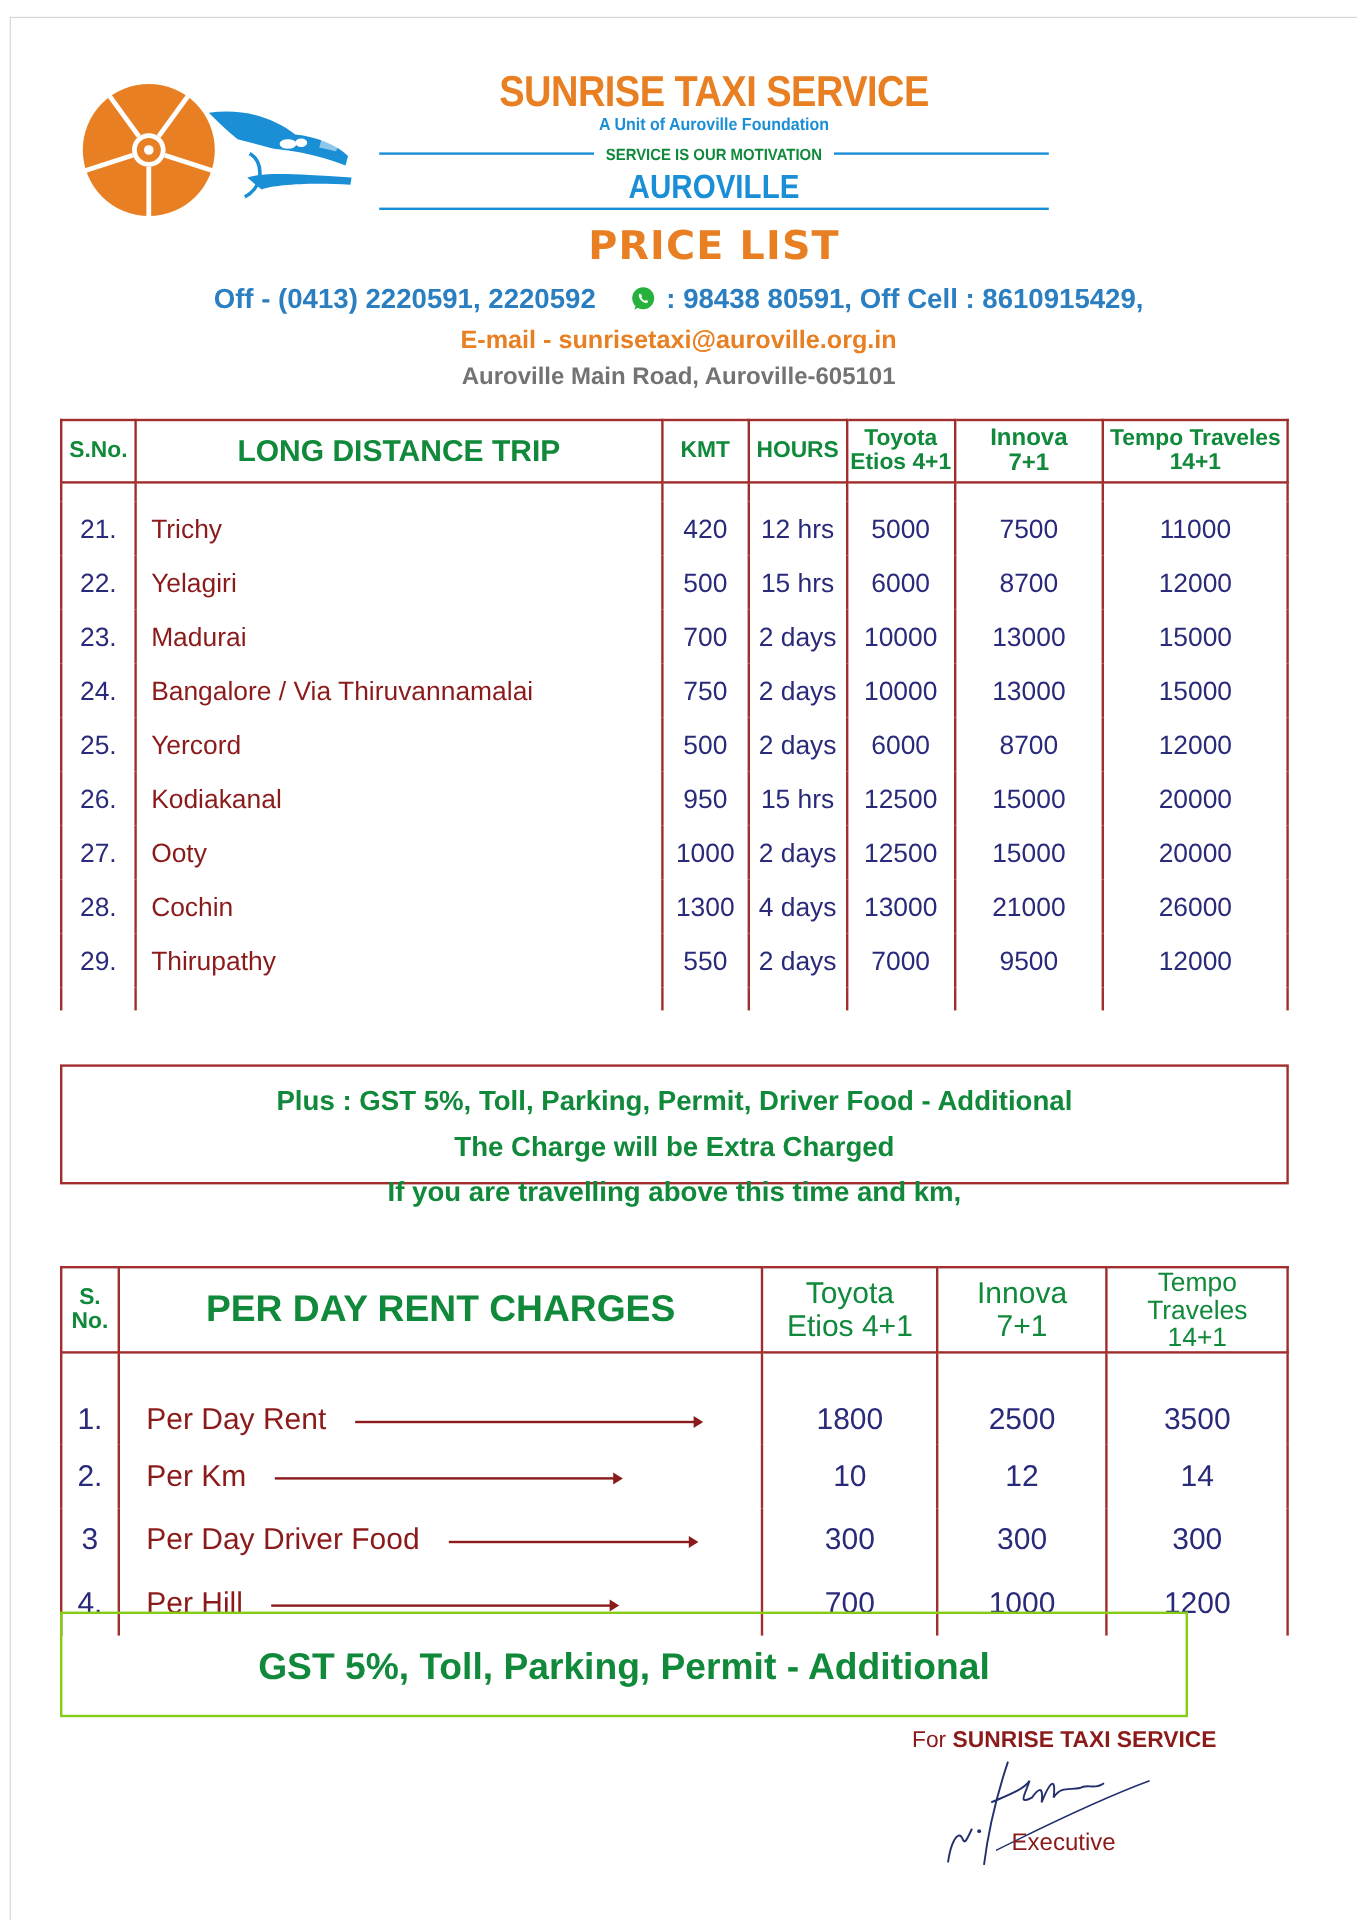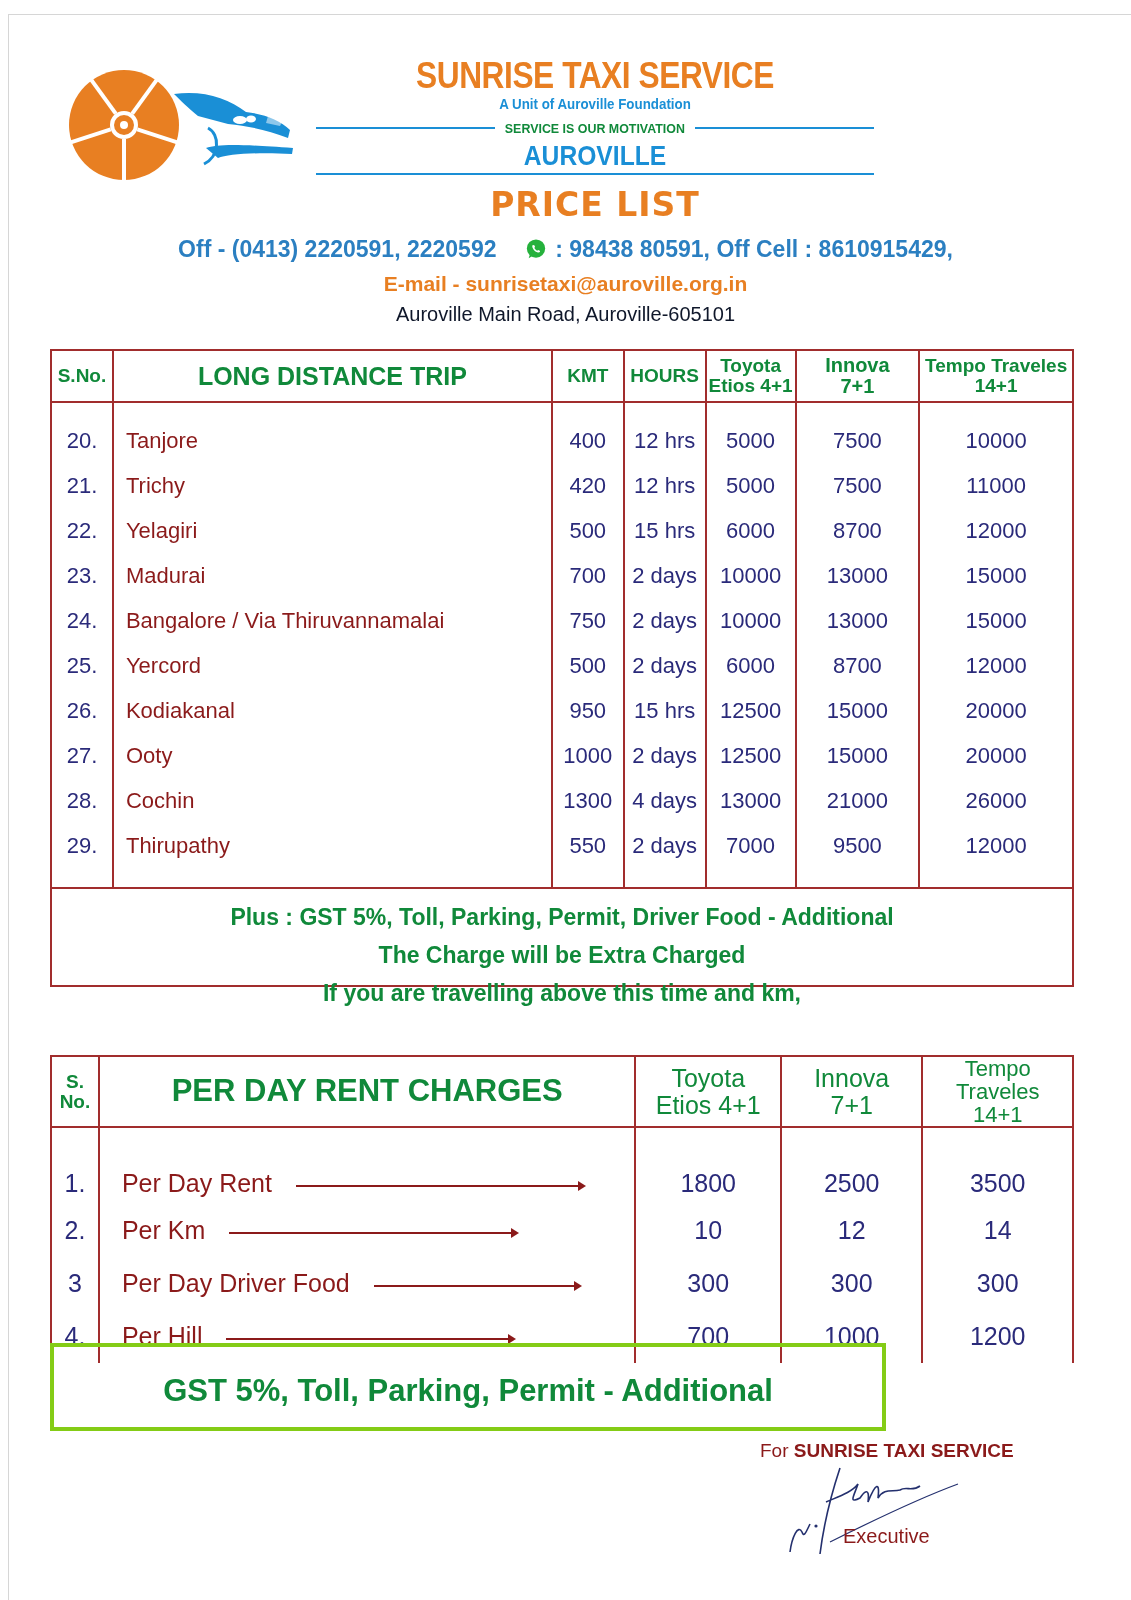--- a/index.html
+++ b/index.html
@@ -15,21 +15,21 @@
   .motto-row .ln { flex:1; height:2px; background:#1a8fd6; }
   .motto-row .tx { color:#10893a; font-weight:bold; font-size:13.5px; padding:0 2px; transform:scaleX(0.92); white-space:nowrap; }
   .auroville { top:140px; color:#1a8fd6; font-weight:bold; font-size:28px; transform:scaleX(0.88); }
   .hr2 { position:absolute; left:316px; top:173px; width:558px; height:2px; background:#1a8fd6; }
   .pricelist { top:185px; color:#e87f22; font-weight:bold; font-size:33px; letter-spacing:1px; font-family:"DejaVu Sans", sans-serif; }
 
   .contact { position:absolute; left:0; width:1131px; text-align:center; font-family:"Liberation Sans", sans-serif; }
   .c1 { top:236px; color:#2b7fc1; font-size:23px; font-weight:bold; }
   .c1 .wa { display:inline-block; width:22px; height:22px; vertical-align:-3px; margin:0 2px 0 22px; }
   .c2 { top:272px; color:#e87f22; font-size:21px; font-weight:bold; }
-  .c3 { top:303px; color:#0f172a; font-size:20px; font-weight:normal; }
+  .c3 { top:303px; color:#737373; font-size:20px; font-weight:bold; }
 
   table { border-collapse:collapse; position:absolute; font-family:"Liberation Sans", sans-serif; }
   .t1 { left:50px; top:349px; width:1024px; }
   .t1 td, .t1 th { border-left:2px solid #a12d2d; border-right:2px solid #a12d2d; padding:0; }
   .gh { color:#10893a; font-weight:bold; text-align:center; line-height:1.05; }
   .t1 thead th { height:50px; border-top:2px solid #a12d2d; border-bottom:2px solid #a12d2d; }
   .t1 tbody td { height:45px; font-size:22px; }
   .num { color:#2a2a7a; }
   .place { color:#8b1a1a; padding-left:12px !important; }
   .ctr { text-align:center; }
@@ -39,21 +39,21 @@
   .note-box div { height:38px; line-height:38px; }
   .note-box .n1 { margin-top:9px; }
 
   .t2 { left:50px; top:1055px; width:1024px; }
   .t2 td, .t2 th { border-left:2px solid #a12d2d; border-right:2px solid #a12d2d; padding:0; }
   .t2 thead th { height:60px; border-top:2px solid #a12d2d; border-bottom:2px solid #a12d2d; font-weight:normal; }
   .t2 tbody td { height:53px; font-size:25px; }
   .t2 .rate-lbl { color:#8b1a1a; padding-left:22px !important; white-space:nowrap; }
   .arrow { display:inline-block; vertical-align:middle; height:2px; background:#8b1a1a; position:relative; margin-left:24px; }
   .arrow::after { content:""; position:absolute; right:-2px; top:-4px; border-left:8px solid #8b1a1a; border-top:5px solid transparent; border-bottom:5px solid transparent; }
-  .gst-box { position:absolute; left:50px; top:1343px; width:836px; height:88px; box-sizing:border-box; border:4px solid #84cc16; text-align:center; color:#10893a; font-weight:bold; font-size:31px; line-height:88px; }
+  .gst-box { position:absolute; left:50px; top:1343px; width:940px; height:88px; box-sizing:border-box; border:2px solid #84cc16; text-align:center; color:#10893a; font-weight:bold; font-size:31px; line-height:88px; }
 
   .for-line { position:absolute; left:760px; top:1440px; color:#8b1a1a; font-size:19px; white-space:nowrap; }
   .for-line b { font-weight:bold; }
   .signature { position:absolute; left:780px; top:1462px; width:180px; height:100px; }
   .exec { position:absolute; left:843px; top:1525px; color:#8b1a1a; font-size:20px; }
 </style>
 </head>
 <body>
 
 <div class="page-border"></div>
@@ -126,29 +126,20 @@
   </thead>
   <tbody id="ld-body">
     <tr class="spacer">
         <td></td>
         <td></td>
         <td></td>
         <td></td>
         <td></td>
         <td></td>
         <td></td>
-      </tr>
-  <tr>
-        <td class="num ctr">20.</td>
-        <td class="place">Tanjore</td>
-        <td class="num ctr">400</td>
-        <td class="num ctr">12 hrs</td>
-        <td class="num ctr">5000</td>
-        <td class="num ctr">7500</td>
-        <td class="num ctr">10000</td>
       </tr>
       <tr>
         <td class="num ctr">21.</td>
         <td class="place">Trichy</td>
         <td class="num ctr">420</td>
         <td class="num ctr">12 hrs</td>
         <td class="num ctr">5000</td>
         <td class="num ctr">7500</td>
         <td class="num ctr">11000</td>
       </tr>

